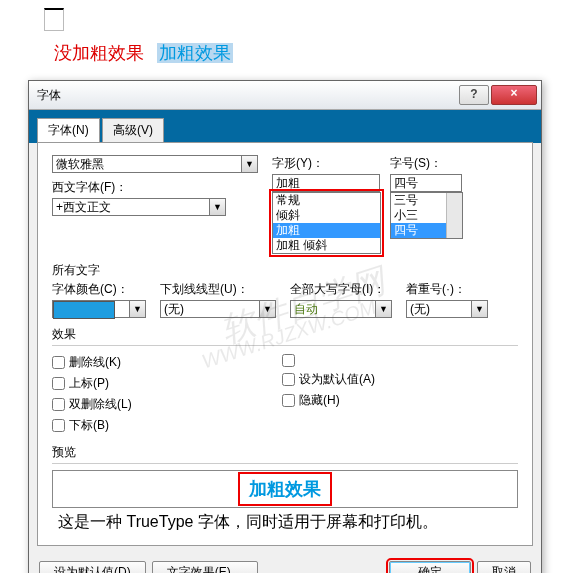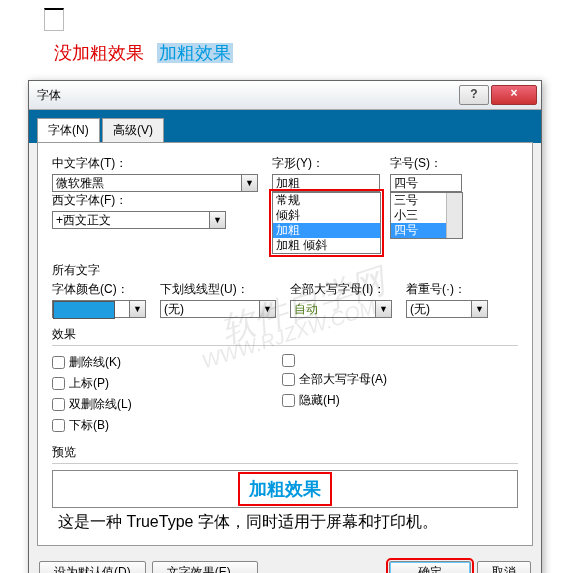--- a/index.html
+++ b/index.html
@@ -67,26 +67,25 @@
     <span class="tab"><span>字体(N)</span></span>
     <span class="tab inactive"><span>高级(V)</span></span>
   </div>
   <div class="tab-body">
 
     <div class="wm" style="left:180px;top:140px">软件自学网</div>
     <div class="wm" style="left:160px;top:180px;font-size:20px">WWW.RJZXW.COM</div>
 
     <div class="row">
       <div class="col" style="width:210px">
-        <label class="lbl">中文字体(T)：</label>
         <div class="combo">
           <input style="width: 190px;" value="微软雅黑">
           <div class="arrow">▼</div>
         </div>
-        <label class="lbl" style="">西文字体(F)：</label>
+        <label class="lbl" style="margin-top:6px">西文字体(F)：</label>
         <div class="combo">
           <input style="width: 158px;" value="+西文正文">
           <div class="arrow">▼</div>
         </div>
       </div>
 
       <div class="col" style="width:108px">
         <label class="lbl">字形(Y)：</label>
         <div class="combo">
             <input style="width: 108px;" value="加粗">
@@ -165,21 +164,21 @@
             <input type="checkbox" style="">
             <span>下标(B)</span>
           </label>
       </div>
       <div class="col">
         <label class="chk">
             <input type="checkbox" style="">
           </label>
         <label class="chk">
             <input type="checkbox" style="">
-            <span>全部大写字母(A)</span>
+            <span>设为默认值(A)</span>
           </label>
         <label class="chk">
             <input type="checkbox" style="">
             <span>隐藏(H)</span>
           </label>
       </div>
     </div>
 
     <div class="section-lbl">预览</div>
     <div class="hr"></div>

